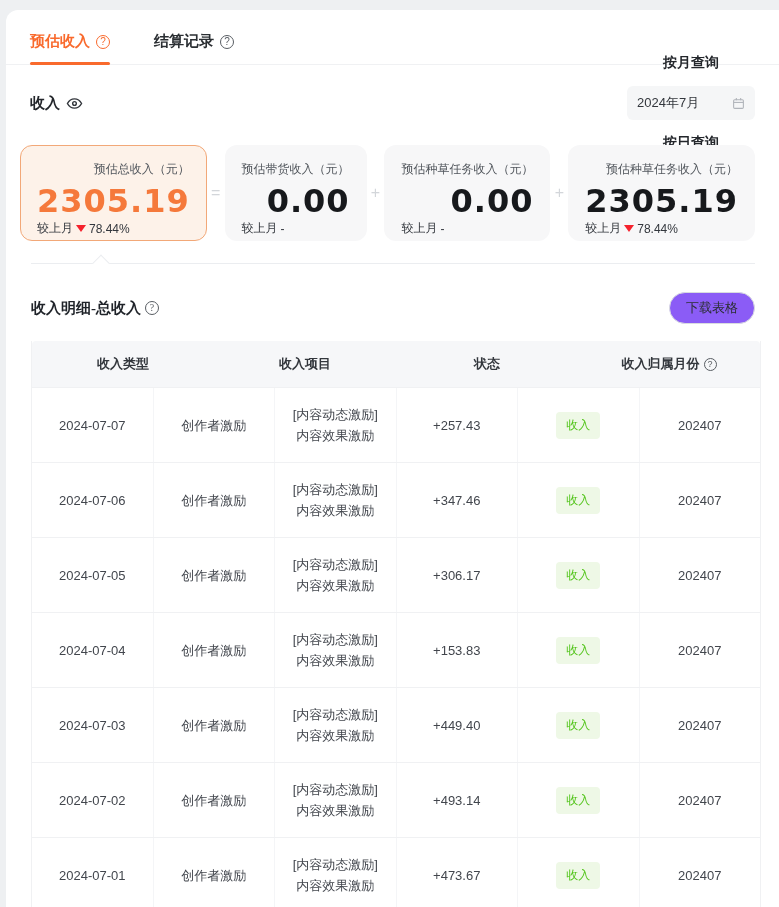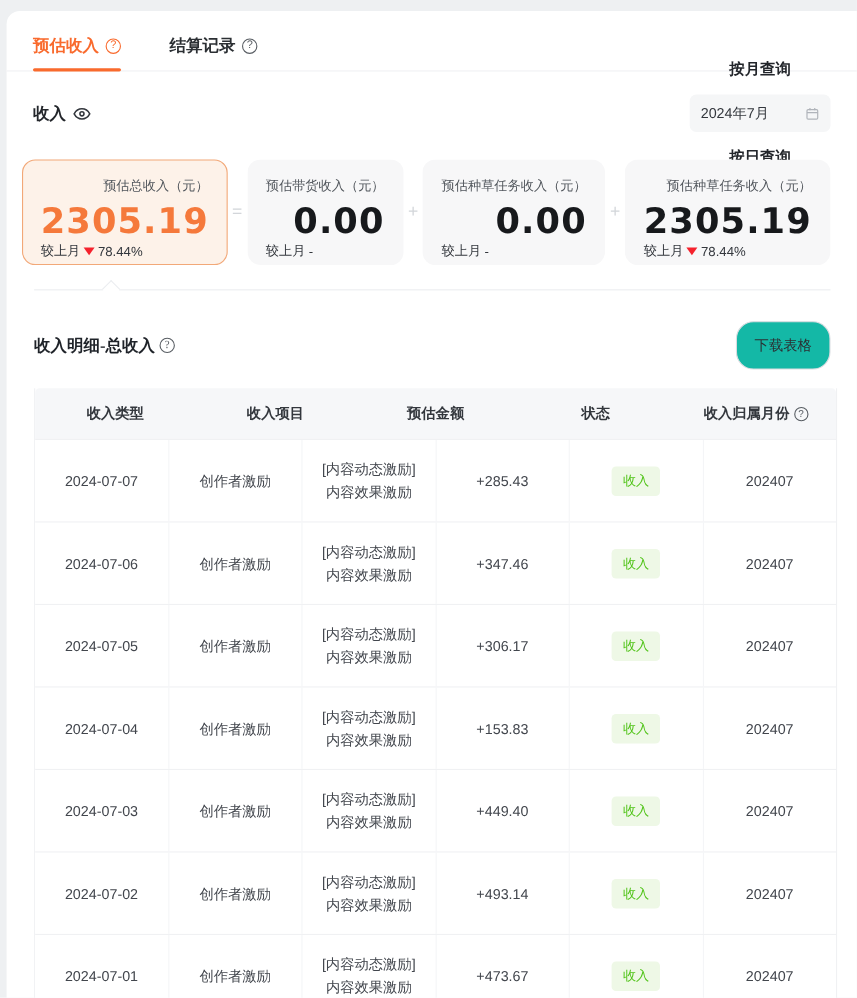--- a/index.html
+++ b/index.html
@@ -177,25 +177,25 @@
   .section-title {
     display: flex;
     align-items: center;
     gap: 4px;
     font-size: 15px;
     font-weight: bold;
     color: #1f2329;
     font-family: Liberation Serif, serif;
   }
   .download-btn {
-    height: 44px;
+    height: 32px;
     padding: 0 16px;
     border: 1px solid #d9dce0;
     border-radius: 16px;
-    background: #14b8a6;
+    background: #8b5cf6;
     font-size: 13px;
     color: #2b2f33;
     cursor: pointer;
     font-family: inherit;
   }
   
   .table {
     margin: 17px 24px 0 25px;
     width: 730px;
     border: 1px solid #f0f1f3;
@@ -338,36 +338,35 @@
       <span>收入明细-总收入</span>
       <span class="help-icon help-gray">?</span>
     </div>
     <button class="download-btn">下载表格</button>
   </div>
 
   <div class="table">
     <div class="thead">
       <div class="th">收入类型</div>
       <div class="th">收入项目</div>
-      <div class="th">预估金额</div>
       <div class="th">状态</div>
       <div class="th">
         <span>收入归属月份</span>
         <span class="help-icon">?</span>
       </div>
     </div>
 
     <div class="trow">
       <div class="td">2024-07-07</div>
       <div class="td">创作者激励</div>
       <div class="td">
           <span>[内容动态激励]</span>
           <span>内容效果激励</span>
         </div>
-      <div class="td">+285.43</div>
+      <div class="td">+257.43</div>
       <div class="td">
           <span class="badge-income">收入</span>
         </div>
       <div class="td">202407</div>
     </div>
 
     <div class="trow">
       <div class="td">2024-07-06</div>
       <div class="td">创作者激励</div>
       <div class="td">

